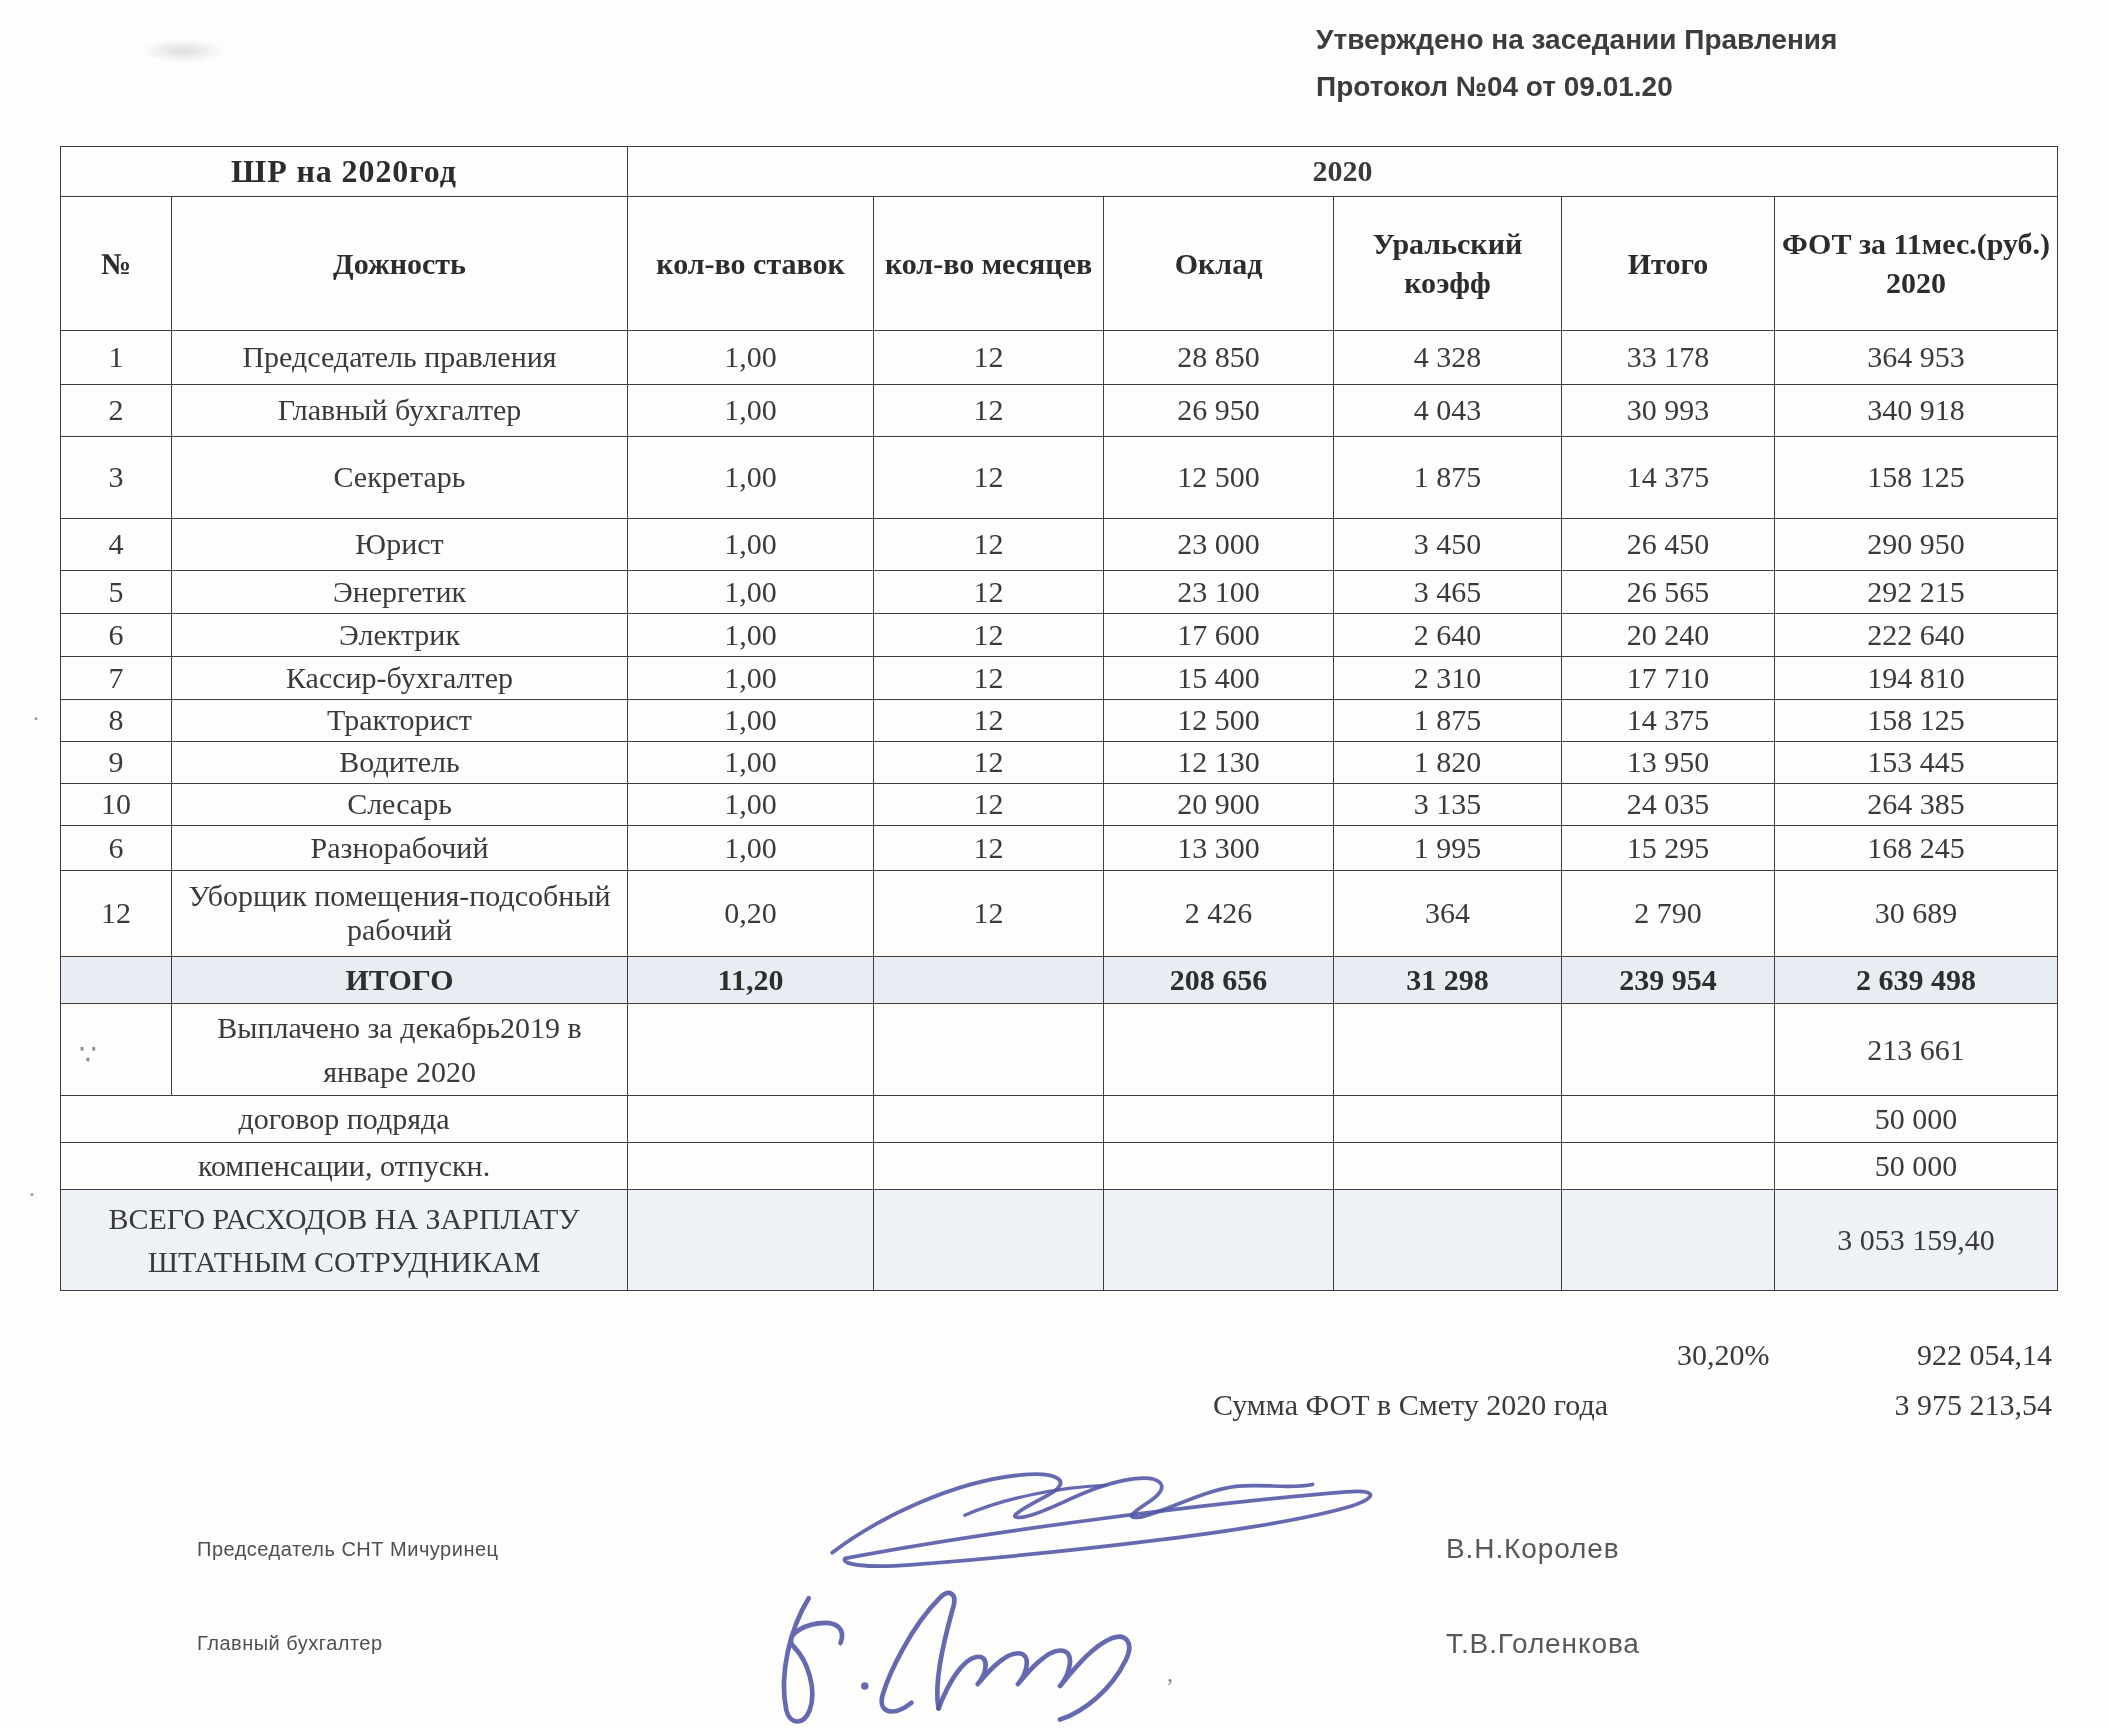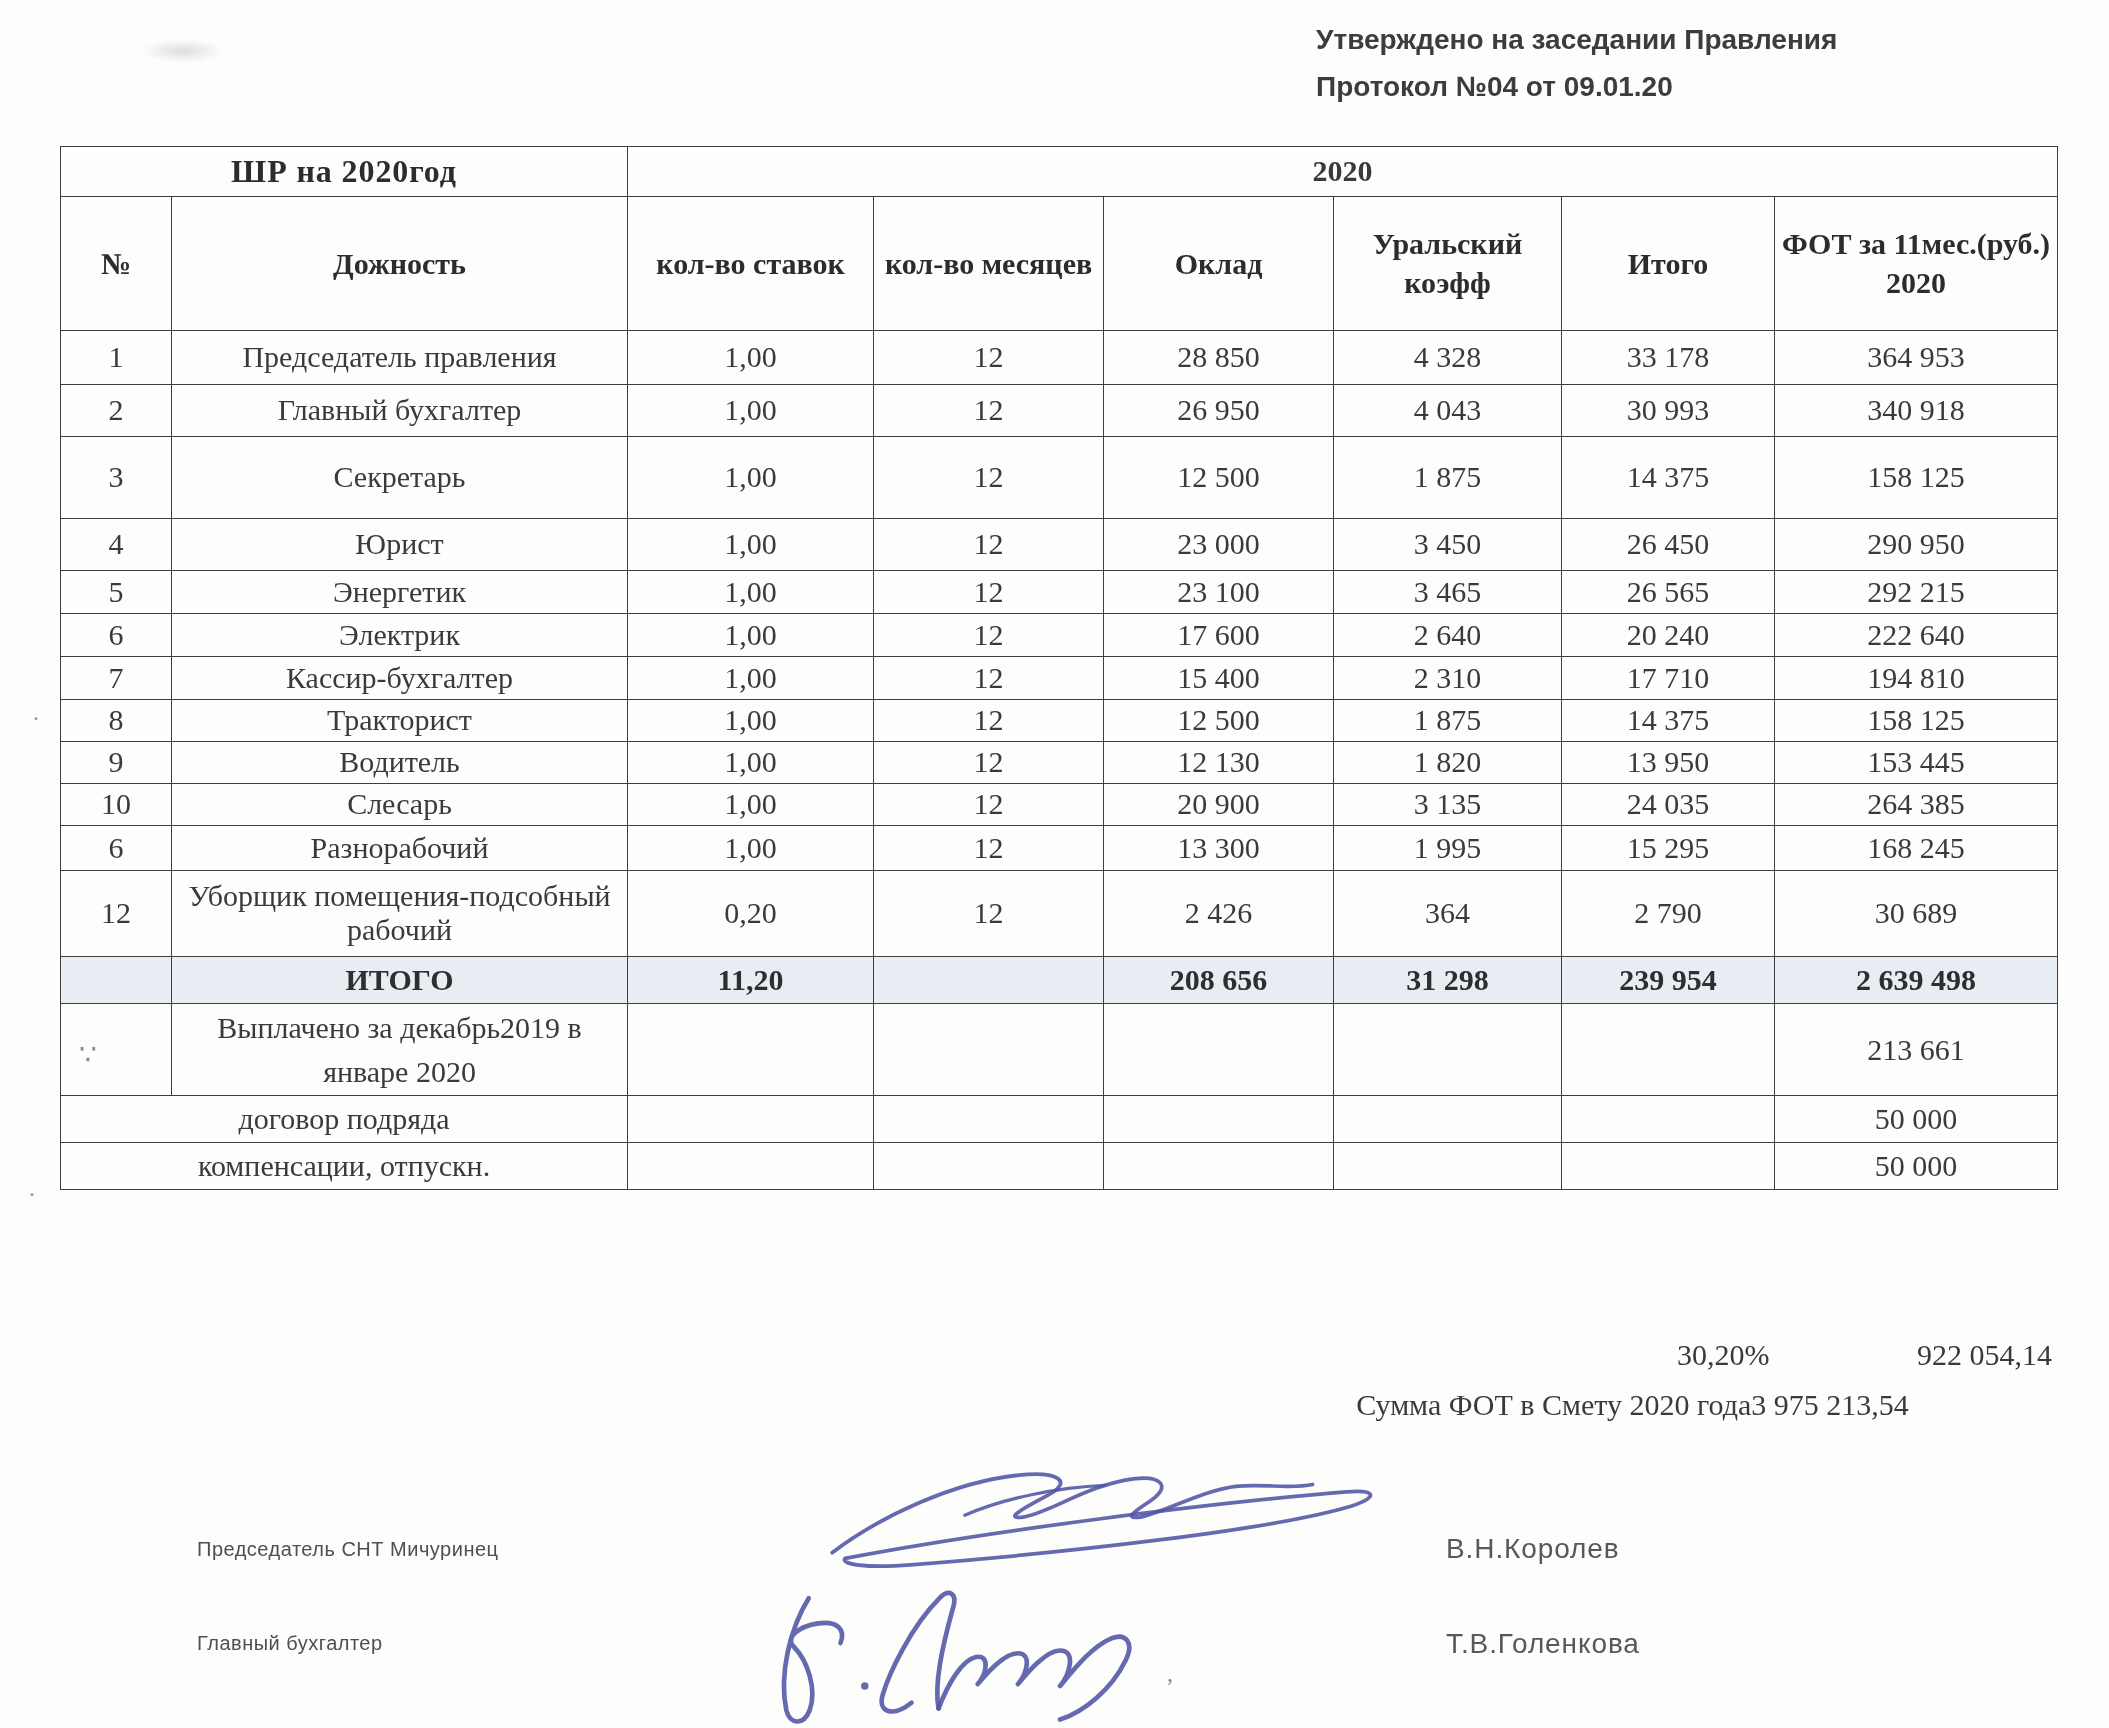--- a/index.html
+++ b/index.html
@@ -58,21 +58,21 @@
   td.total-sum{font-size:32px;color:#2e2e2e;text-align:right;padding-right:22.5px;}
 
   
   .sum-line1{
     position:absolute;left:1677px;top:1338px;width:375px;
     display:flex;justify-content:space-between;
     font-size:30px;color:#3a3a3a;
   }
   .sum-line2{
     position:absolute;left:1213px;top:1388px;width:839px;
-    display:flex;justify-content:center;
+    display:flex;justify-content:space-between;
     font-size:30px;color:#3a3a3a;
   }
 
   
   .sig-label{
     position:absolute;font-family:"Liberation Sans", sans-serif;
     font-size:20px;color:#4f4f4f;letter-spacing:0.5px;
   }
   .sig-name{
     position:absolute;font-family:"Liberation Sans", sans-serif;
@@ -276,20 +276,29 @@
       </tr>
       <tr class="simple-row">
         <td class="pos" colspan="2">компенсации, отпускн.</td>
         <td></td>
         <td></td>
         <td></td>
         <td></td>
         <td></td>
         <td class="num-r">50 000</td>
       </tr>
+      <tr class="total-row">
+        <td class="total-label" colspan="2">ВСЕГО РАСХОДОВ НА ЗАРПЛАТУ ШТАТНЫМ СОТРУДНИКАМ</td>
+        <td></td>
+        <td></td>
+        <td></td>
+        <td></td>
+        <td></td>
+        <td class="total-sum">3 053 159,40</td>
+      </tr>
     </tbody>
   </table>
 
   <div class="sum-line1">
     <span>30,20%</span>
     <span>922 054,14</span>
   </div>
   <div class="sum-line2">
     <span>Сумма ФОТ в Смету 2020 года</span>
     <span>3 975 213,54</span>

